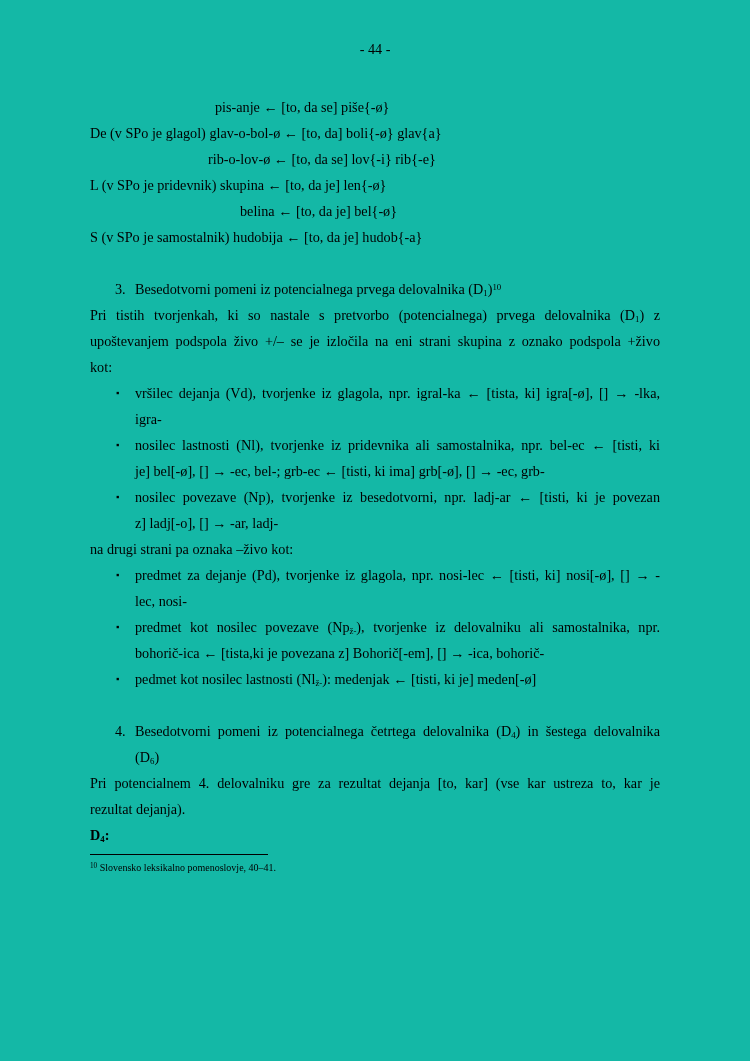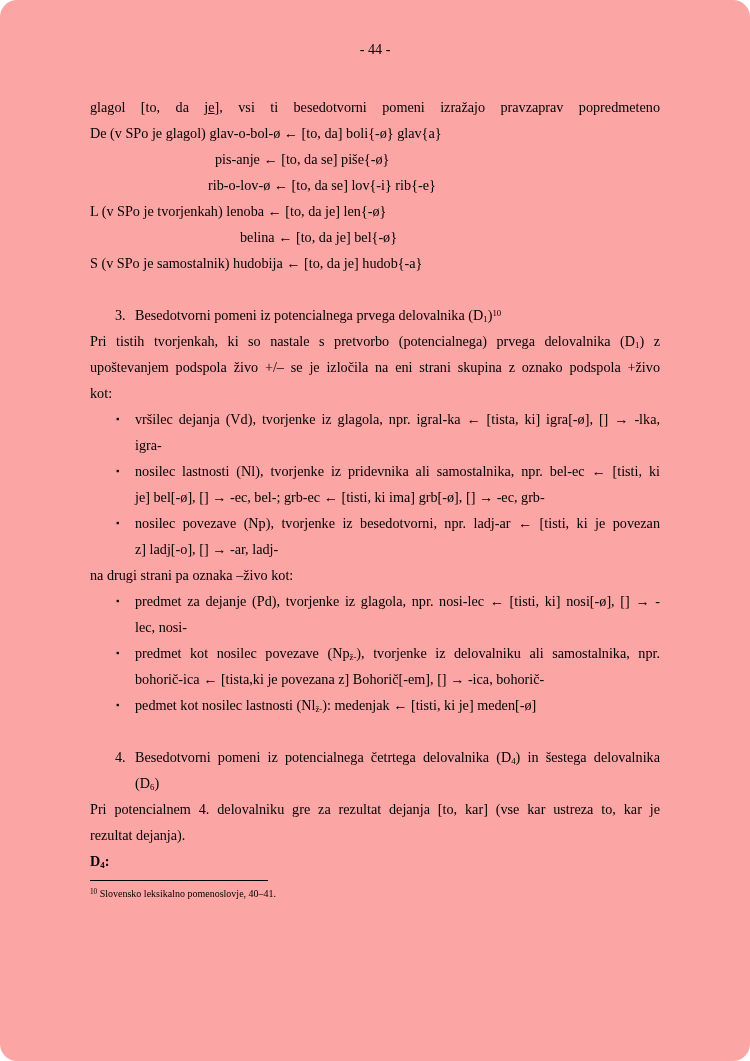--- a/index.html
+++ b/index.html
@@ -1,26 +1,25 @@
 <!DOCTYPE html>
 <html><head>
 <meta charset="utf-8">
 <style>
   html, body { margin:0; padding:0; background:#ffffff; }
   .page {
     position:relative;
     width:750px;
     height:1061px;
-    background:#fca5a5;
+    background:#14b8a6;
     color:#000000;
     font-family:"Liberation Serif", serif;
     font-size:14.2px;
     line-height:26px;
     overflow:hidden;
-    border-radius:17px;
   }
   .header { text-align:center; padding-top:36px; }
   .content { margin:32px 90px 0 90px; }
   p, .para { margin:0; padding:0; }
   .jline { text-align:justify; text-align-last:justify; }
   .lline { text-align:left; }
   .fline { text-align:left; }
   .ind-a { padding-left:125px; }
   .ind-b { padding-left:118px; }
   .ind-c { padding-left:150px; }
@@ -38,28 +37,27 @@
 </style>
 </head>
 <body>
 
 <div class="page">
   <div class="header">- 44 -</div>
 
   <div class="content">
 
     <div class="para">
-      <div class="jline"><span>glagol [to, da </span><span class="u">je</span><span>], vsi ti besedotvorni pomeni izražajo pravzaprav popredmeteno</span></div>
     </div>
 
     <div>
+      <div class="fline ind-a">pis-anje ← [to, da se] piše{-ø}</div>
       <div class="fline">De (v SPo je glagol) glav-o-bol-ø ← [to, da] boli{-ø} glav{a}</div>
-      <div class="fline ind-a">pis-anje ← [to, da se] piše{-ø}</div>
       <div class="fline ind-b">rib-o-lov-ø ← [to, da se] lov{-i} rib{-e}</div>
-      <div class="fline">L (v SPo je tvorjenkah) lenoba ← [to, da je] len{-ø}</div>
+      <div class="fline">L (v SPo je pridevnik) skupina ← [to, da je] len{-ø}</div>
       <div class="fline ind-c">belina ← [to, da je] bel{-ø}</div>
       <div class="fline">S (v SPo je samostalnik) hudobija ← [to, da je] hudob{-a}</div>
     </div>
 
     <div class="numbered">
       <span class="num">3.</span><span><span>Besedotvorni pomeni iz potencialnega prvega delovalnika (D</span><sub>1</sub><span>)</span><sup>10</sup></span>
     </div>
 
     <div class="para">
       <div class="jline"><span>Pri tistih tvorjenkah, ki so nastale s pretvorbo (potencialnega) prvega delovalnika (D</span><sub>1</sub><span>) z</span></div>

